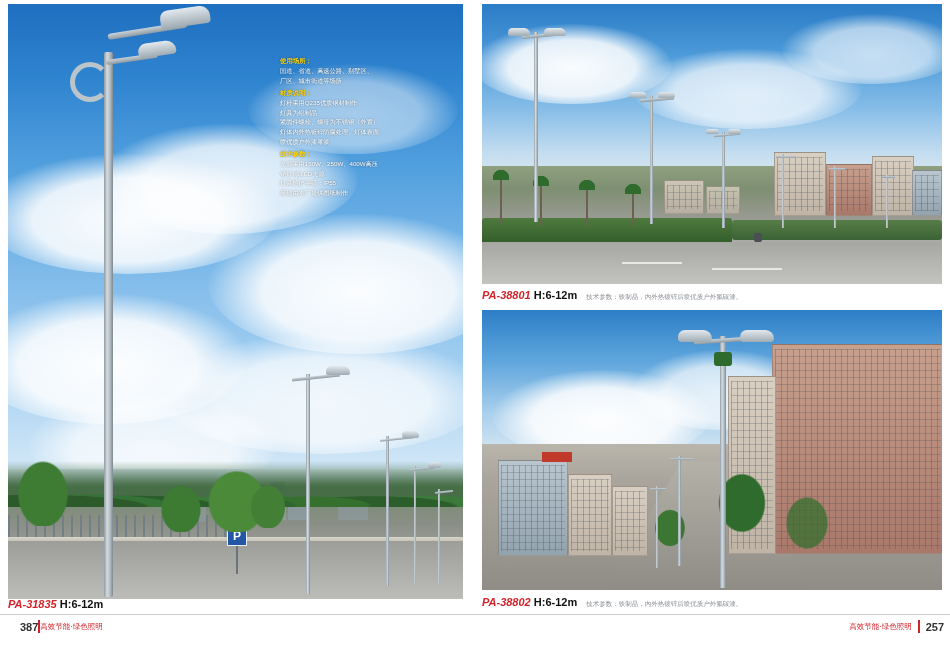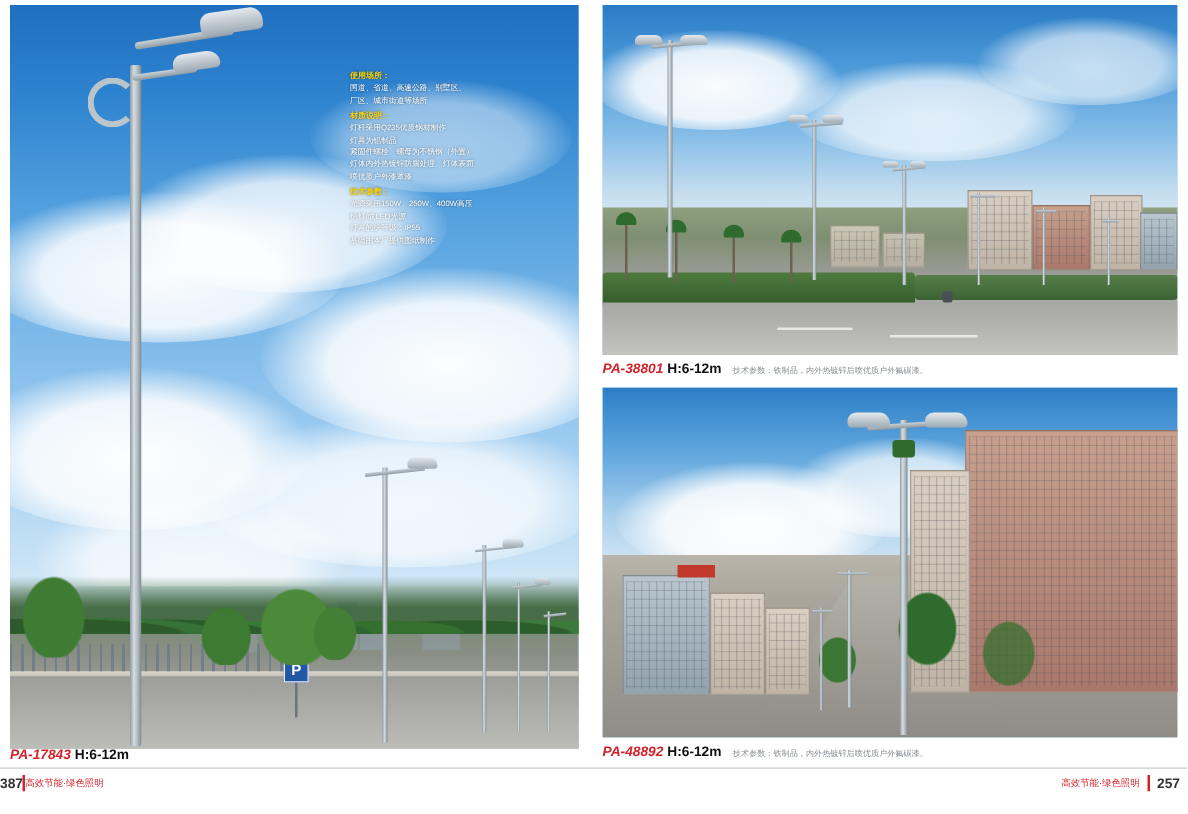--- a/index.html
+++ b/index.html
@@ -236,21 +236,21 @@
 
   
   .footer-rule {
     position: absolute;
     left: 0; right: 0; top: 614px;
     height: 1px;
     background: #c9ccd1;
   }
   .folio-left {
     position: absolute;
-    left: 0; top: 620px;
+    left: 20px; top: 620px;
     display: flex; align-items: center; gap: 0; justify-content: space-between;
   }
   .folio-right {
     position: absolute;
     right: 6px; top: 620px;
     display: flex; align-items: center; gap: 6px;
   }
   .folio-num {
     font-size: 11px; color: #333333; font-weight: bold;
   }
@@ -339,21 +339,21 @@
 
         <div class="spec-head">技术参数：</div>
         <div class="spec-line">光源采用150W、250W、400W高压</div>
         <div class="spec-line">钠灯/或LED光源</div>
         <div class="spec-line">灯具的护等级：IP55</div>
         <div class="spec-line">基础由本厂提供图纸制作</div>
       </div>
     </div>
 
     <div class="caption" style="left:0px; top:594px;">
-      <span class="code">PA-17843</span>
+      <span class="code">PA-31835</span>
       <span class="hgt">H:6-12m</span>
     </div>
   </div>
 
   <div class="right-panel">
 
     <div class="photo photo-tr">
       <div class="sky-tr"></div>
       <div class="cloud" style="left:-10px; top:20px; width:200px; height:80px;"></div>
       <div class="cloud" style="left:150px; top:45px; width:230px; height:80px; opacity:.8;"></div>
@@ -459,21 +459,21 @@
       <div class="lamphead" style="left:258px; top:20px; width:34px; height:12px;"></div>
       <div style="position:absolute; left:232px; top:42px; width:18px; height:14px; background:#2f6b2c; border-radius:3px;"></div>
 
       <div class="pole" style="left:196px; top:146px; width:3px; height:110px;"></div>
       <div class="arm" style="left:188px; top:148px; width:24px; height:2px;"></div>
       <div class="pole" style="left:174px; top:176px; width:2px; height:82px;"></div>
       <div class="arm" style="left:168px; top:178px; width:16px; height:2px;"></div>
     </div>
 
     <div class="caption" style="left:0px; top:592px;">
-      <span class="code">PA-48892</span>
+      <span class="code">PA-38802</span>
       <span class="hgt">H:6-12m</span>
       <span class="tech">技术参数：铁制品，内外热镀锌后喷优质户外氟碳漆。</span>
     </div>
   </div>
 
   <div class="gutter"></div>
 
   <div class="footer-rule"></div>
 
   <div class="folio-left">

